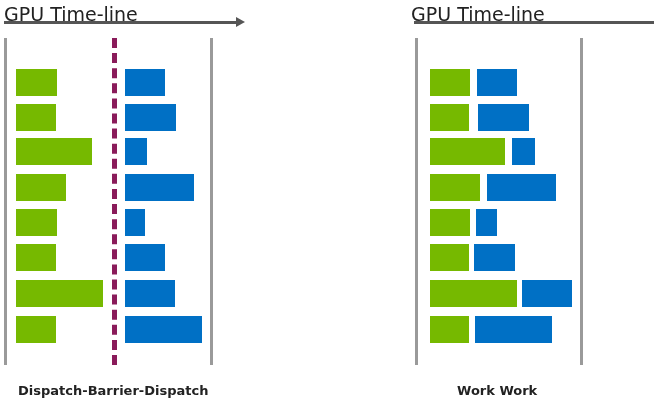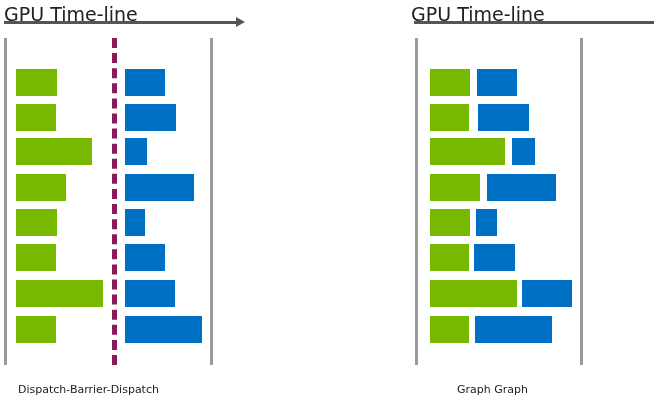--- a/index.html
+++ b/index.html
@@ -8,21 +8,21 @@
     .title { position: absolute; font-size: 19px; top: 3px; letter-spacing: 0; }
     .axis-line { position: absolute; height: 3px; background: #555; }
     .arrow-head { position: absolute; width: 0; height: 0;
       border-top: 5px solid transparent; border-bottom: 5px solid transparent;
       border-left: 9px solid #555; }
     .vline { position: absolute; width: 3px; background: #9a9a9a; }
     .barrier { position: absolute; width: 0; border-left: 5px dashed #8a1b5a; }
     .bar { position: absolute; height: 27px; }
     .bar.green { background: #76b900; }
     .bar.blue { background: #0070c5; }
-    .caption { position: absolute; font-size: 11px; top: 383px; }
+    .caption { position: absolute; font-size: 13px; top: 383px; font-weight: bold; }
   </style>
 </head>
 <body>
 
 <div>
   <div class="title" style="left:4px;">GPU Time-line</div>
   <div class="axis-line" style="left:4px; top:21px; width:233px;"></div>
   <div class="arrow-head" style="left:236px; top:17px;"></div>
   <div class="vline" style="left:4px; top:38px; height:327px;"></div>
   <div class="vline" style="left:210px; top:38px; height:327px;"></div>
@@ -64,14 +64,14 @@
       <div class="bar green" style="left: 430px; top: 316px; width: 39px;"></div>
       <div class="bar blue" style="left: 477px; top: 69px; width: 40px;"></div>
       <div class="bar blue" style="left: 478px; top: 104px; width: 51px;"></div>
       <div class="bar blue" style="left: 512px; top: 138px; width: 23px;"></div>
       <div class="bar blue" style="left: 487px; top: 174px; width: 69px;"></div>
       <div class="bar blue" style="left: 476px; top: 209px; width: 21px;"></div>
       <div class="bar blue" style="left: 474px; top: 244px; width: 41px;"></div>
       <div class="bar blue" style="left: 522px; top: 280px; width: 50px;"></div>
       <div class="bar blue" style="left: 475px; top: 316px; width: 77px;"></div>
     </div>
-  <div class="caption" style="left:457px;">Graph Graph</div>
+  <div class="caption" style="left:457px;">Work Work</div>
 </div>
 
 </body></html>

